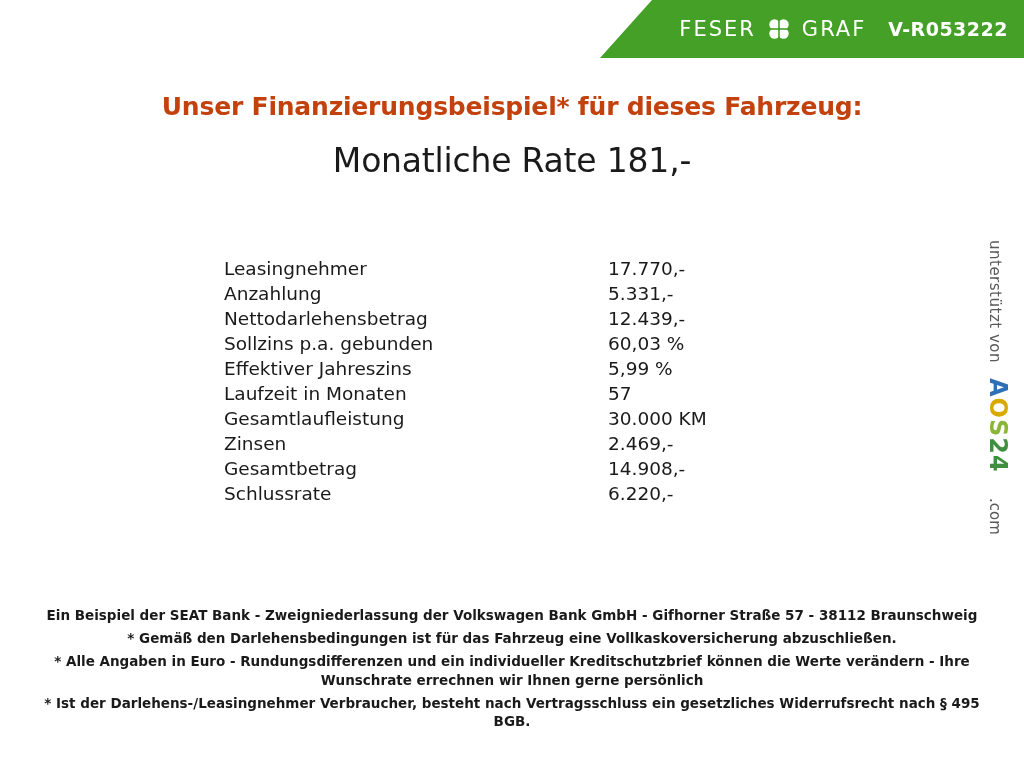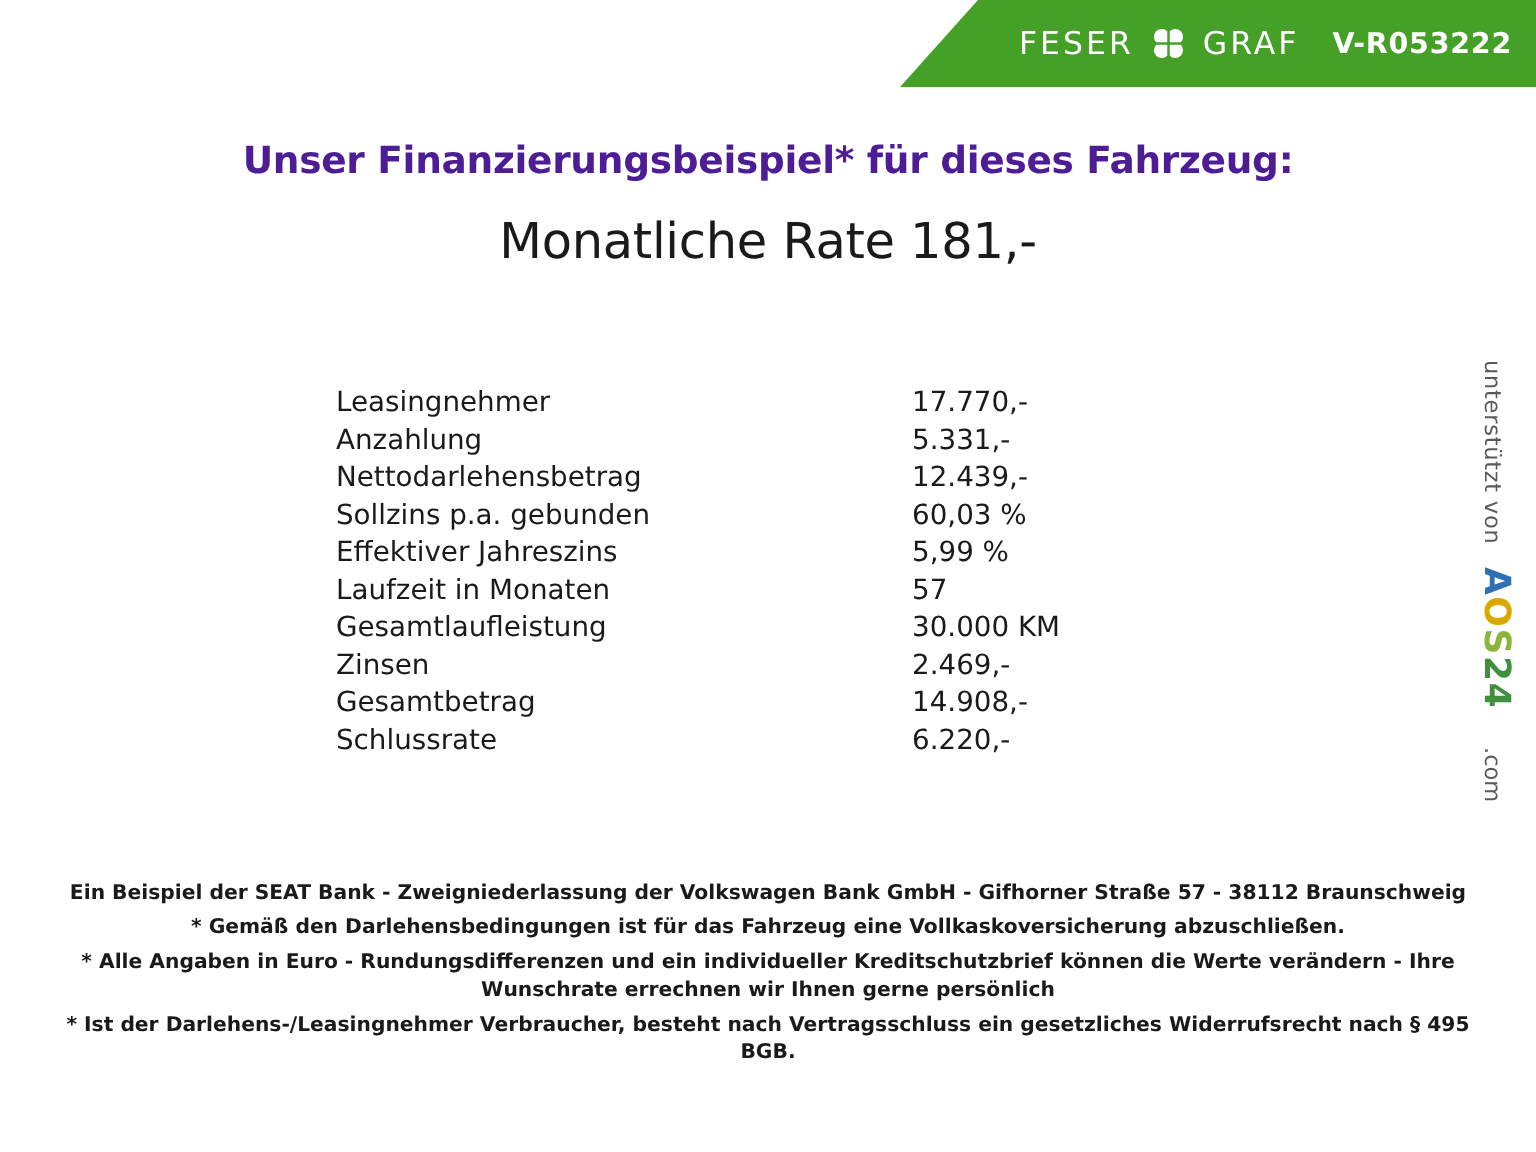--- a/index.html
+++ b/index.html
@@ -67,21 +67,21 @@
   .title-block {
     position: absolute;
     top: 92px;
     left: 0;
     width: 1024px;
     text-align: center;
   }
   .title-line1 {
     font-size: 25px;
     font-weight: bold;
-    color: #4c1d95;
+    color: #c2410c;
     letter-spacing: -0.2px;
   }
   .title-line2 {
     font-size: 33px;
     font-weight: normal;
     color: #1a1a1a;
     margin-top: 20px;
     letter-spacing: -0.2px;
   }
 
@@ -149,21 +149,21 @@
     position: absolute;
     top: 586px;
     left: 0;
     width: 1024px;
     text-align: center;
     font-size: 13.5px;
     font-weight: bold;
     color: #1a1a1a;
     line-height: 1.35;
   }
-  .footnote { padding: 0 28px; }
+  .footnote { padding: 0 28px; margin-top: 20px; }
   .footnote + .footnote { margin-top: 5px; }
 </style>
 </head>
 <body>
 
 <div class="page">
 
   <div class="header-banner">
     <div class="brand">
       <span class="brand-word">FESER</span>

